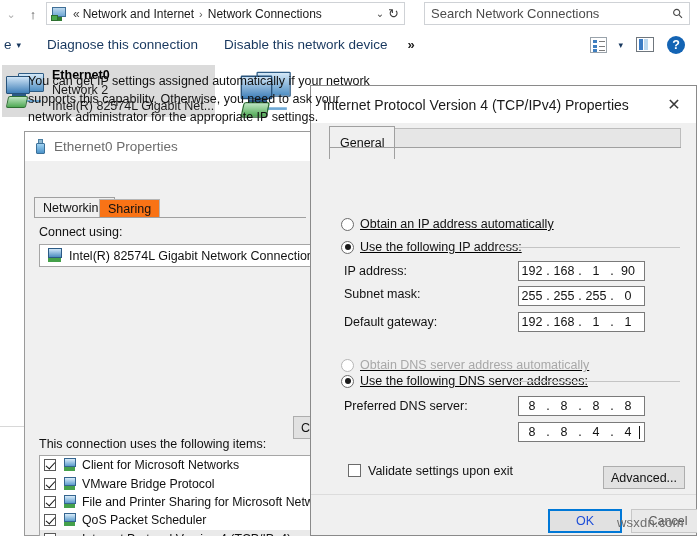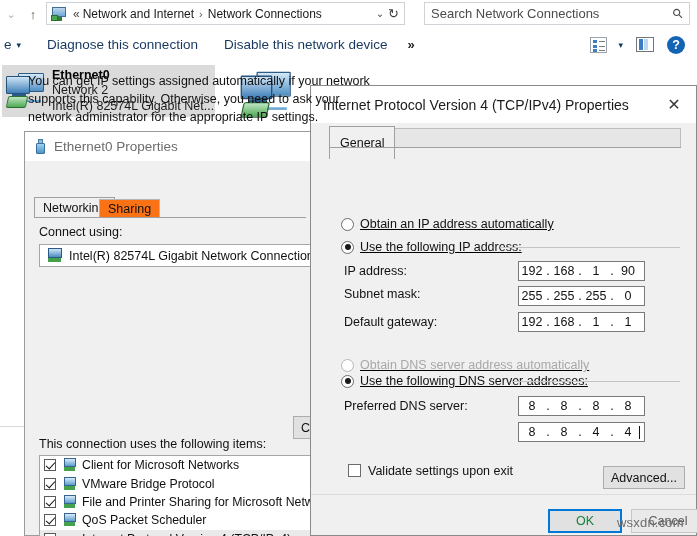--- a/index.html
+++ b/index.html
@@ -321,21 +321,21 @@
 
   .btn-advanced {
     position: absolute; left: 603px; top: 466px; width: 82px; height: 23px;
   }
   .ip-footer-sep {
     position: absolute; left: 0; top: 494px; width: 385px; height: 1px; background: #dcdcdc;
   }
   .btn-ok {
     position: absolute; left: 548px; top: 509px; width: 74px; height: 24px;
     background: #e1e1e1; border: 2px solid #0078d7; box-sizing: border-box;
-    font-size: 12.5px; color: #15803d; display: flex; align-items: center; justify-content: center;
+    font-size: 12.5px; color: #1d4ed8; display: flex; align-items: center; justify-content: center;
   }
   .btn-cancel {
     position: absolute; left: 631px; top: 509px; width: 74px; height: 24px;
     background: #e9e9e9; border: 1px solid #c7c7c7; box-sizing: border-box;
     font-size: 12.5px; color: #5a5a5a; display: flex; align-items: center; justify-content: center;
     overflow: hidden;
   }
   .watermark {
     position: absolute; left: 617px; top: 515px;
     font-size: 13px; color: #6d6d6d; letter-spacing: 0.2px;

